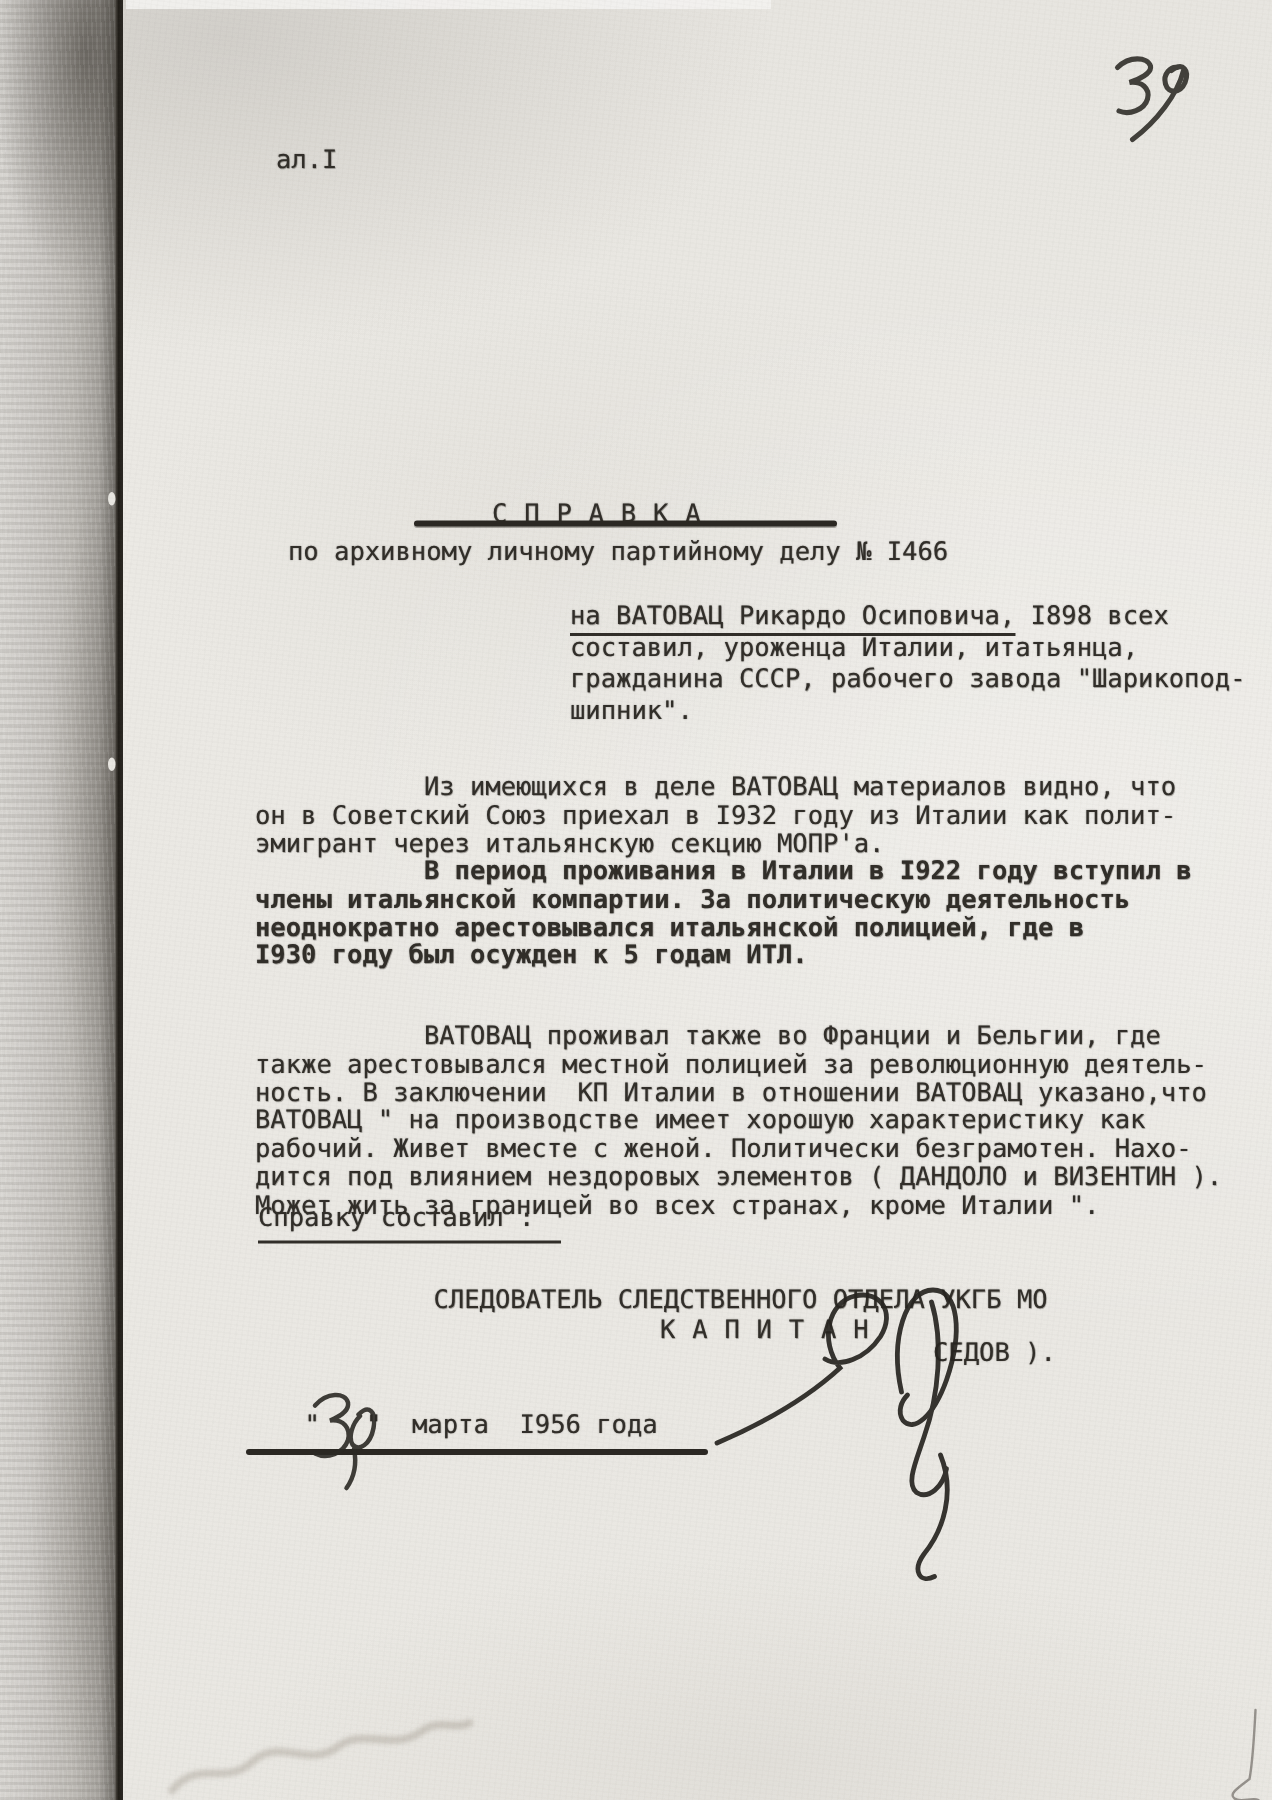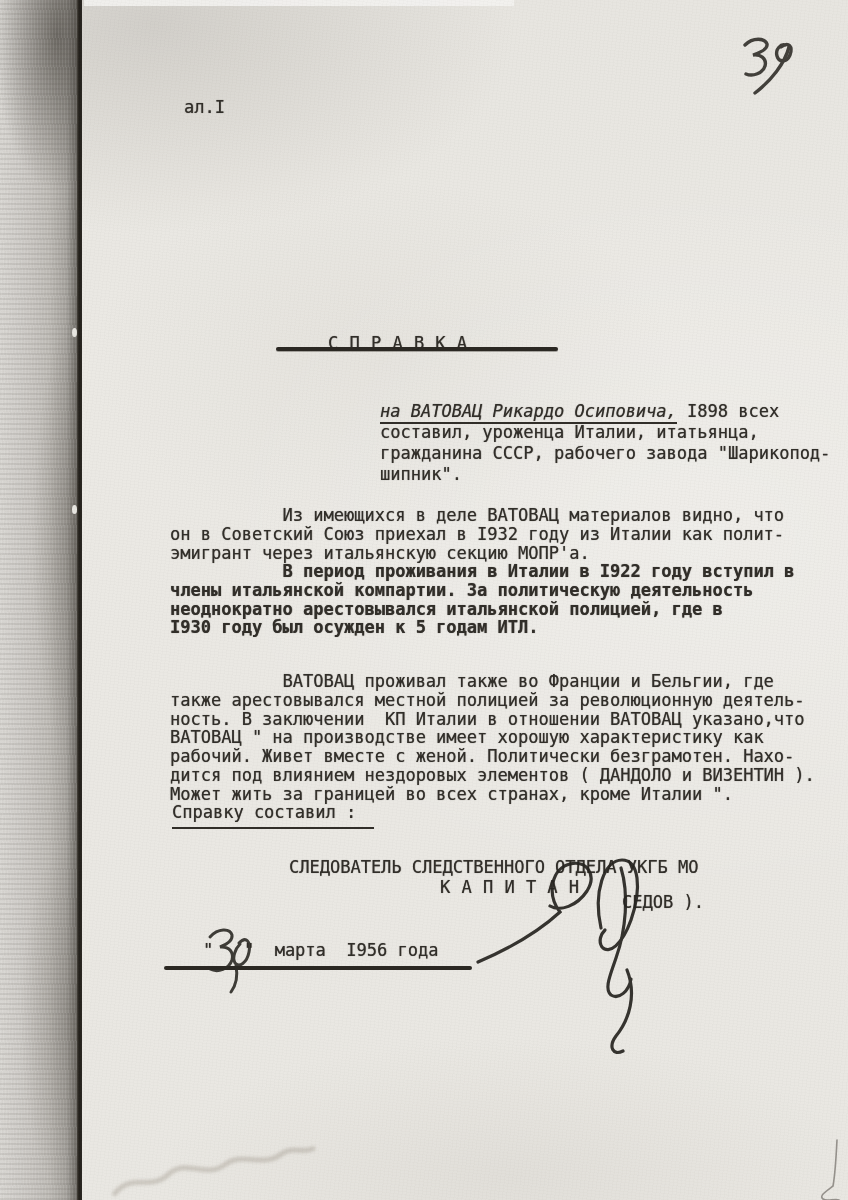--- a/index.html
+++ b/index.html
@@ -37,22 +37,22 @@
   .top-light{position:absolute;left:84px;top:0;width:430px;height:6px;background:#f3f2ef;opacity:.9;}
 
   .ink{position:absolute;font-size:17px;line-height:19px;white-space:pre;
     text-shadow:0 0 1px rgba(49,46,41,.55), .4px .4px 0 rgba(49,46,41,.3);}
   .margin-note{left:184px;top:98px;}
   .doc-title{left:328px;top:318px;letter-spacing:.5px;margin-top:16px;}
   .title-underline{position:absolute;left:276px;top:347px;width:282px;height:4px;
     background:#2b2823;border-radius:2px;box-shadow:0 1px 0 rgba(43,40,35,.35);}
   .doc-subtitle{left:192px;top:359px;}
   .subject{left:380px;top:401px;line-height:21px;}
-  .subject .u{border-bottom:2px solid #312e29;padding-bottom:1px;font-style:italic;}
-  .para{left:170px;line-height:18.8px;}
+  .subject .u{border-bottom:2px solid #312e29;padding-bottom:1px;}
+  .para{left:170px;line-height:18.8px;margin-top:10px;}
   .p1{top:506px;} .p2{top:562px;font-weight:bold;} .p3{top:672px;}
   .compiler{left:172px;top:803px;border-bottom:2.5px solid #312e29;
     padding:0 18px 5px 0;}
   .pos-line{left:289px;top:858px;}
   .rank-line{left:440px;top:878px;letter-spacing:.5px;}
   .name-line{left:622px;top:893px;}
   .date-typed{left:203px;top:941px;}
   .date-underline{position:absolute;left:164px;top:966px;width:308px;height:3.5px;
     background:#2b2823;border-radius:2px;}
   .hw{position:absolute;}
@@ -74,20 +74,21 @@
   <svg class="hw" style="left:736px;top:32px;" width="66" height="66" viewBox="0 0 66 66" aria-label="39">
     <g fill="none" stroke="#2c2a25" stroke-width="3.4" stroke-linecap="round" opacity="0.88">
       <path d="M9,13 C17,5 29,6 31,12 C32,17 23,21 17,23 C25,22 31,27 29,34 C27,41 17,45 10,42"></path>
       <path d="M45,15 C53,9 57,15 54,23 C51,30 43,31 41,24 C39,17 45,12 49,13"></path>
       <path d="M53,15 C49,31 35,49 19,61"></path>
     </g>
   </svg>
 
   <div class="ink doc-title">С П Р А В К А</div>
   <div class="title-underline"></div>
+  <div class="ink doc-subtitle">по архивному личному партийному делу № I466</div>
 
   <div class="ink subject"><span class="u">на ВАТОВАЦ Рикардо Осиповича,</span><span> I898 всех</span><br><span>составил, уроженца Италии, итатьянца,
 гражданина СССР, рабочего завода "Шарикопод-
 шипник".</span></div>
 
   <div class="ink para p1">           Из имеющихся в деле ВАТОВАЦ материалов видно, что
 он в Советский Союз приехал в I932 году из Италии как полит-
 эмигрант через итальянскую секцию МОПР'а.</div>
   <div class="ink para p2">           В период проживания в Италии в I922 году вступил в
 члены итальянской компартии. За политическую деятельность

